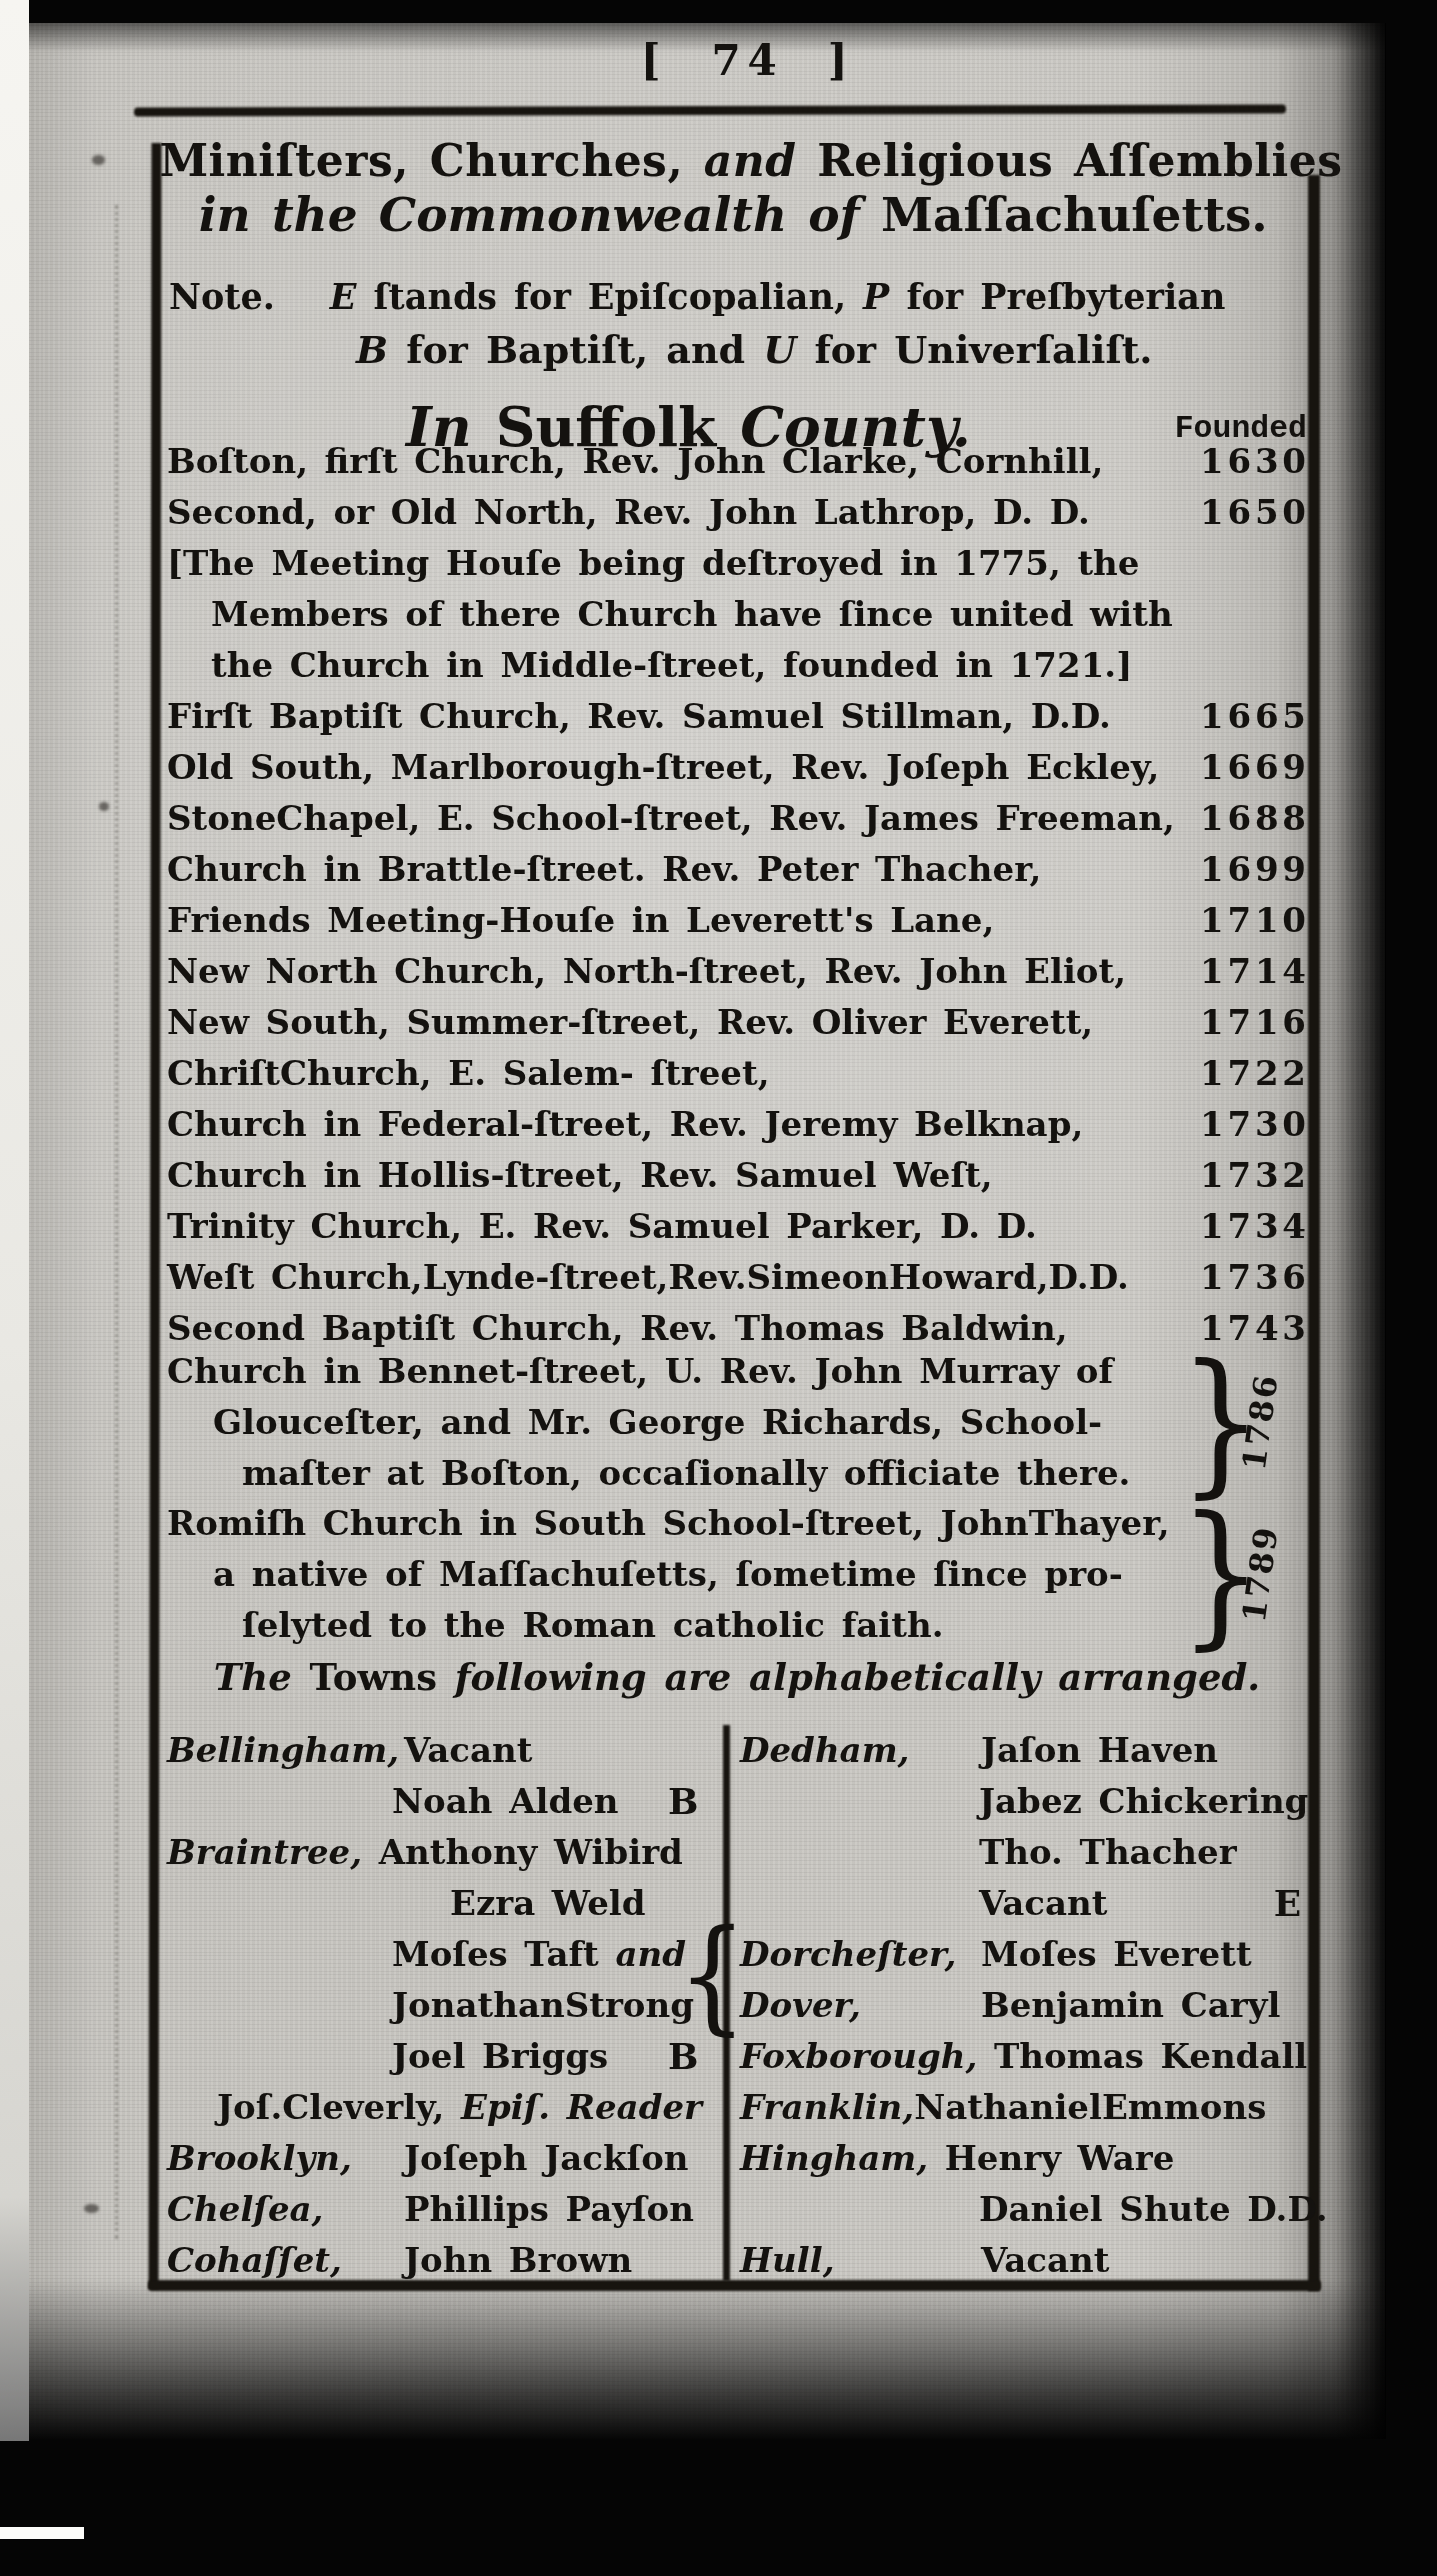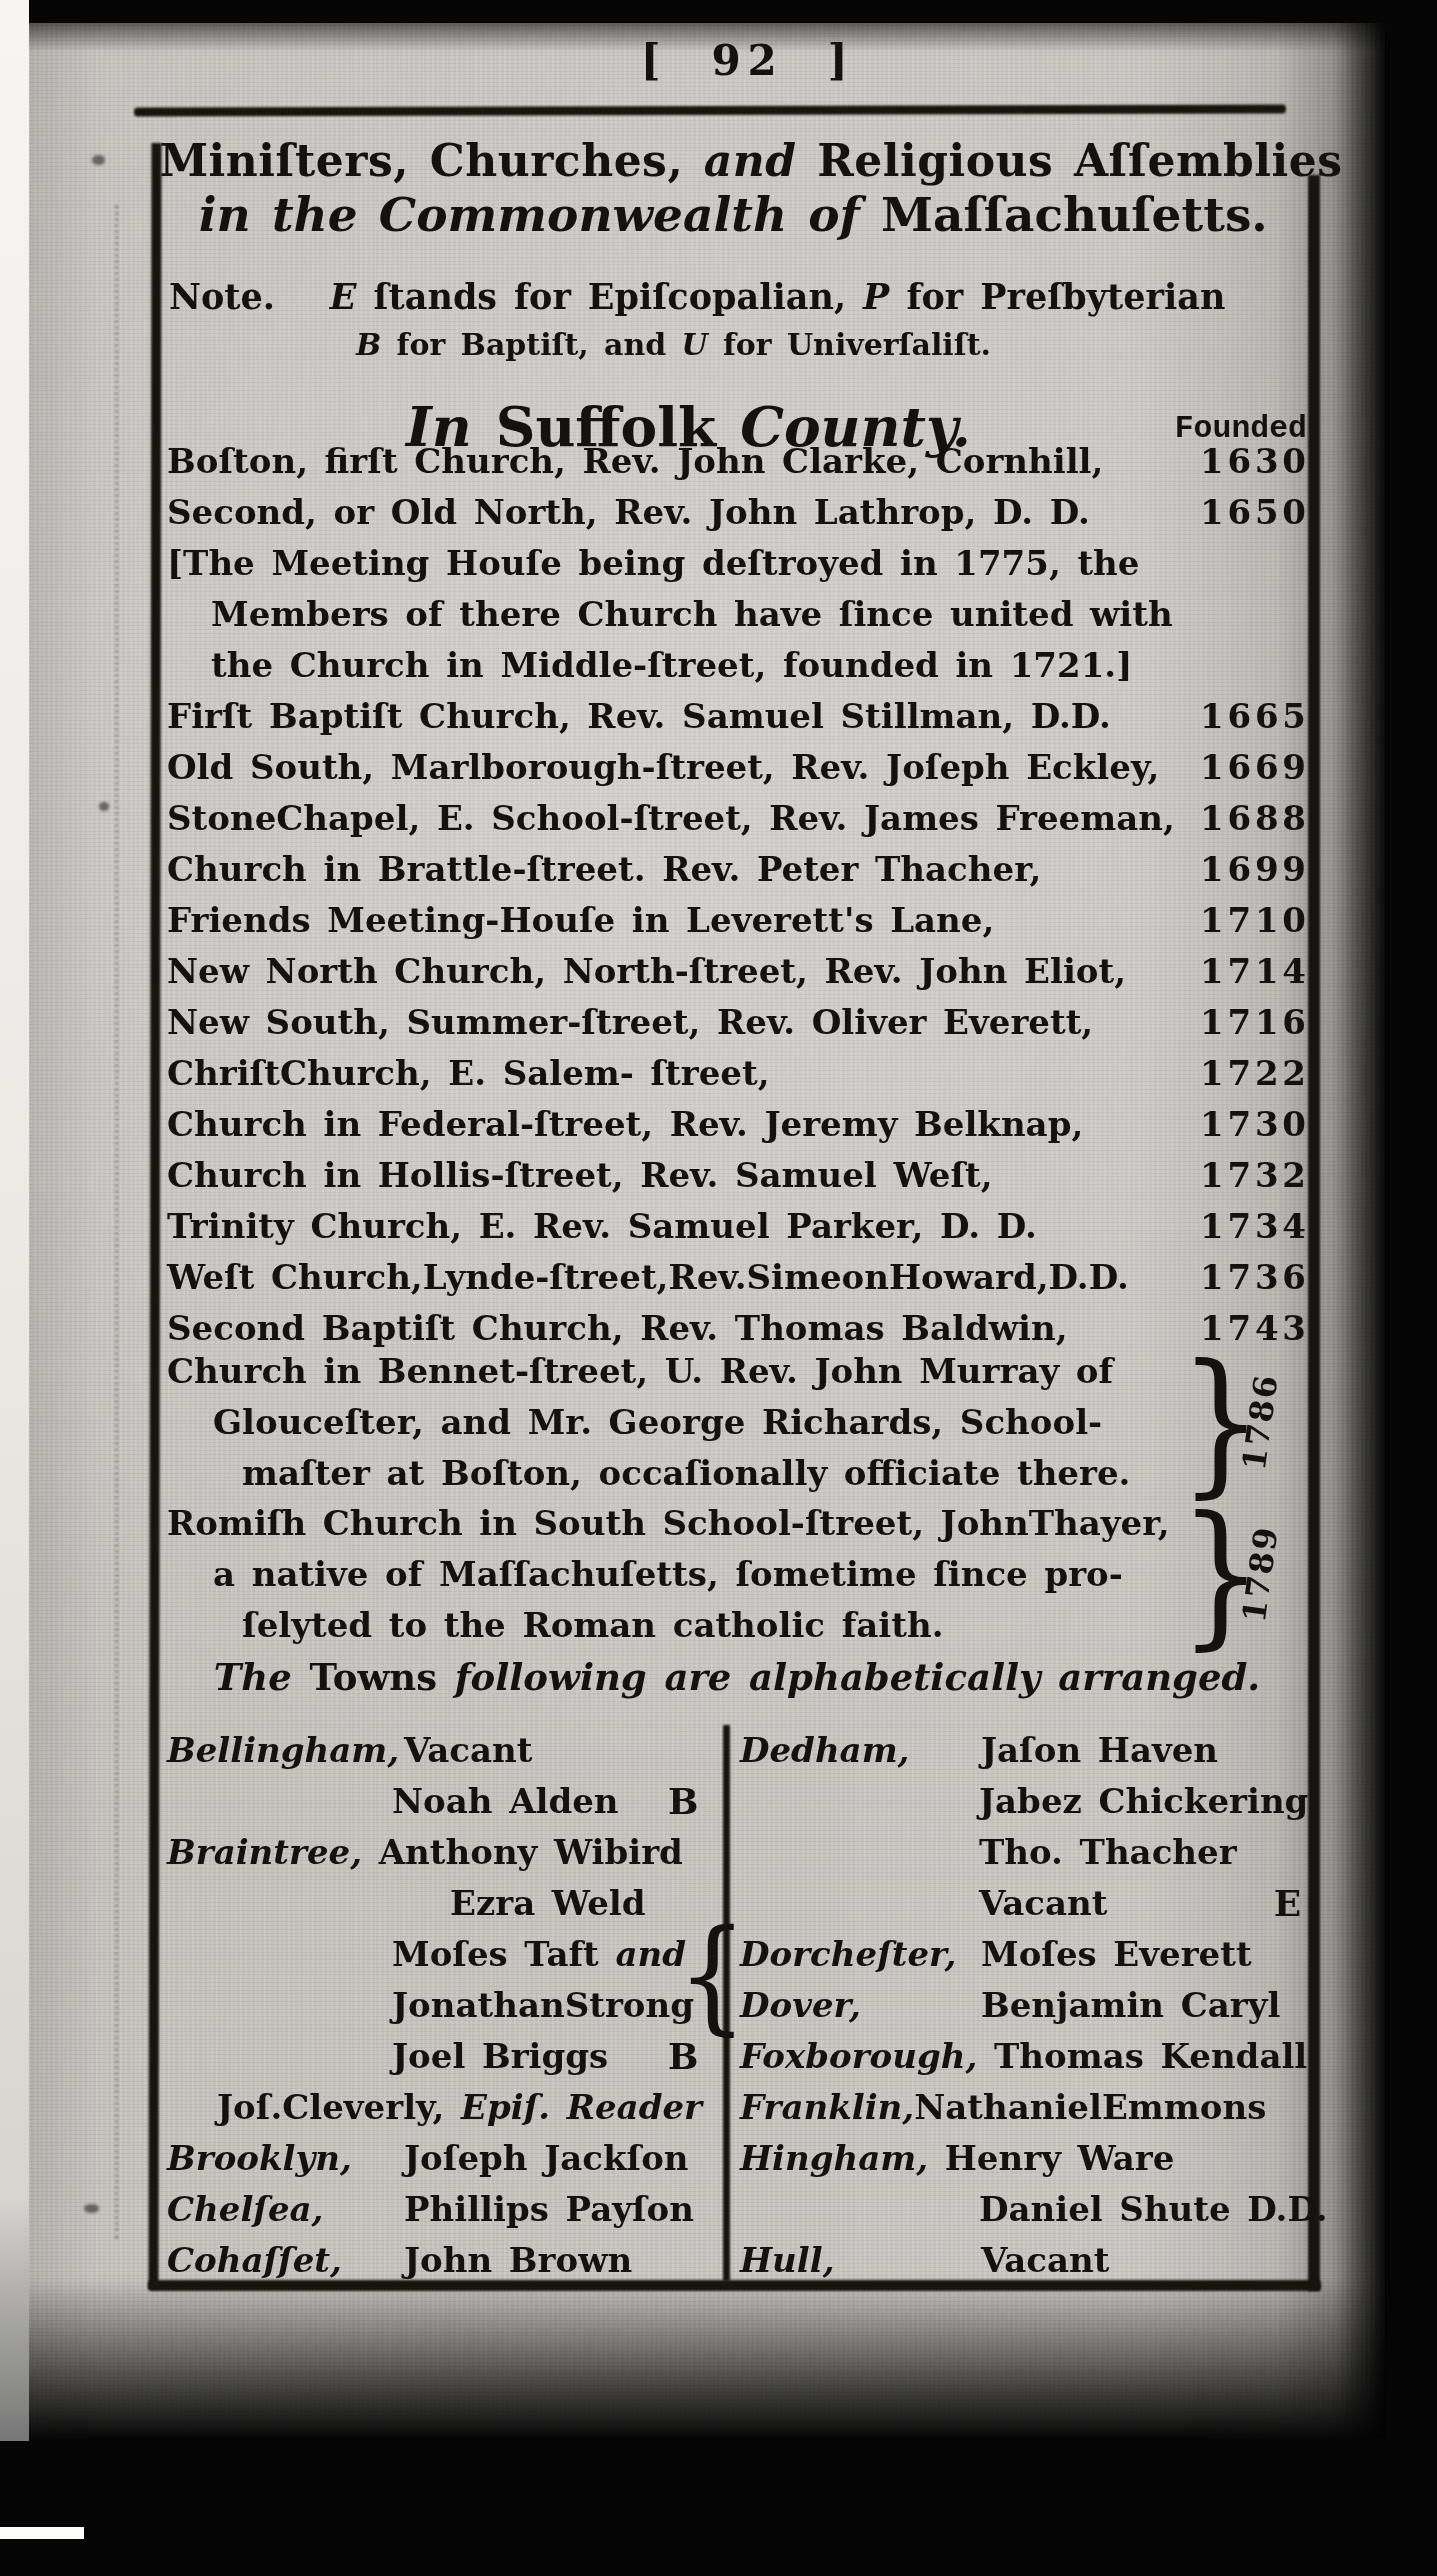--- a/index.html
+++ b/index.html
@@ -41,21 +41,21 @@
   .ink{position:absolute;left:167px;top:0;width:1140px;height:2576px;
        color:var(--ink);font-weight:bold;filter:blur(0.5px);word-spacing:4.8px;}
   .it{font-style:italic;}
   .pageno{position:absolute;left:21px;right:0;top:36px;text-align:center;
        font-size:42px;letter-spacing:6.7px;word-spacing:23px;}
   .title{position:absolute;left:-7.6px;right:0;text-align:center;white-space:nowrap;}
   .l1{top:135px;font-size:44px;letter-spacing:0.5px;}
   .l2{top:187px;font-size:47px;}
   .note1{position:absolute;left:1.9px;top:276px;font-size:35px;white-space:nowrap;}
   .note-label{margin-right:55px;text-align:right;}
-  .note2{position:absolute;left:189px;top:327px;font-size:30px;white-space:nowrap;}
+  .note2{position:absolute;left:189px;top:327px;font-size:38px;white-space:nowrap;}
   .county{position:absolute;left:239px;top:394px;font-size:55px;white-space:nowrap;}
   .founded{position:absolute;right:0;top:411px;font-size:31.5px;font-family:Liberation Mono, monospace;}
   #church-list{position:absolute;left:0;top:436px;width:100%;}
   .church-row{display:flex;height:51px;line-height:51px;font-size:34px;white-space:nowrap;}
   .church-name{flex:1;}
   .church-row.ind1 .church-name{padding-left:44px;}
   .church-year{width:107px;text-align:right;font-size:34px;letter-spacing:3.8px;}
   .brace-group{position:absolute;left:0;width:100%;height:152px;}
   .bg0{top:1346px;} .bg1{top:1498px;}
   .bg-line{height:51px;line-height:51px;font-size:34px;white-space:nowrap;}
@@ -100,21 +100,21 @@
   <div class="vline b-left"></div>
   <div class="vline b-right"></div>
   <div class="rule bottom-rule"></div>
   <div class="vline tdivider"></div>
   <div class="speckline"></div>
   <div class="speck" style="left:92px;top:155px;width:13.4px;height:9.6px;"></div>
   <div class="speck" style="left:84px;top:2204px;width:15.3px;height:8.6px;"></div>
   <div class="speck" style="left:99px;top:802px;width:9.6px;height:8.6px;"></div>
 
   <div class="ink">
-    <div class="pageno">[  92  ]</div>
+    <div class="pageno">[  74  ]</div>
     <div class="title l1"><span>Miniſters, Churches, </span><span class="it">and</span><span> Religious Aſſemblies</span></div>
     <div class="title l2"><span class="it">in the Commonwealth of </span><span>Maſſachuſetts.</span></div>
     <div class="note1"><span class="note-label">Note.</span><span><span class="it">E</span><span> ſtands for Epiſcopalian, </span><span class="it">P</span><span> for Preſbyterian</span></span></div>
     <div class="note2"><span class="it">B</span><span> for Baptiſt, and </span><span class="it">U</span><span> for Univerſaliſt.</span></div>
     <div class="county"><span class="it">In</span><span> Suffolk </span><span class="it">County.</span></div>
     <div class="founded">Founded</div>
     <div id="church-list">
         <div class="church-row ind0">
           <span class="church-name">Boſton, firſt Church, Rev. John Clarke, Cornhill,</span>
           <span class="church-year">1630</span>

